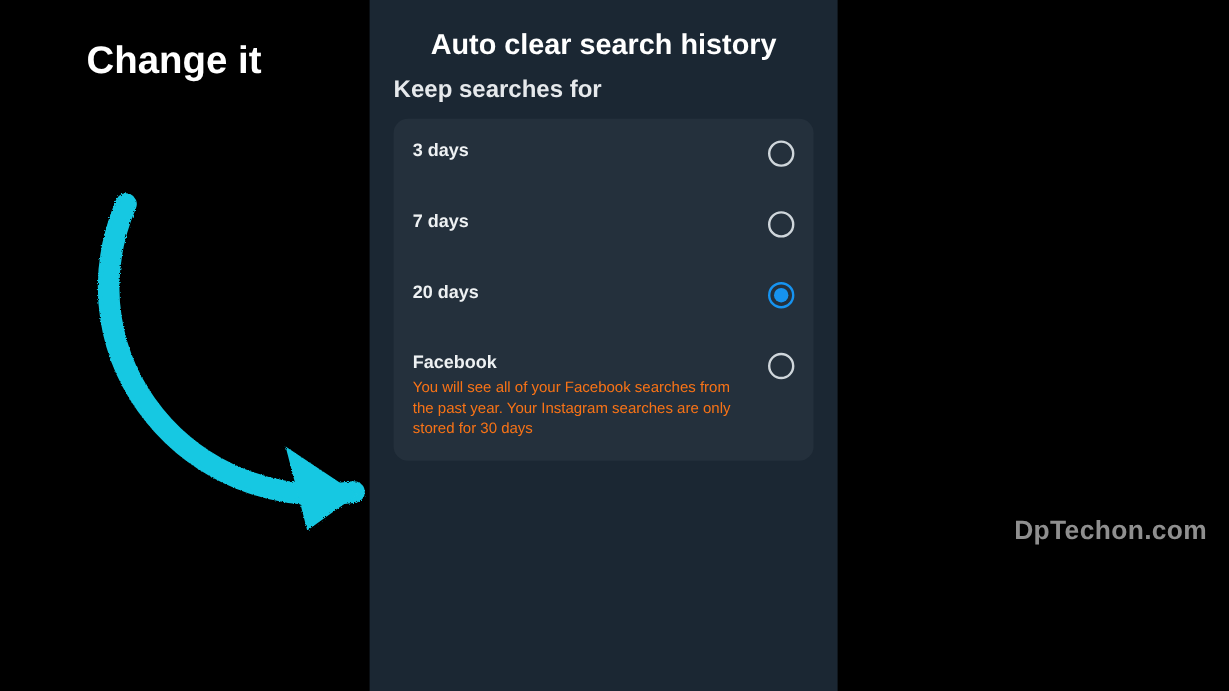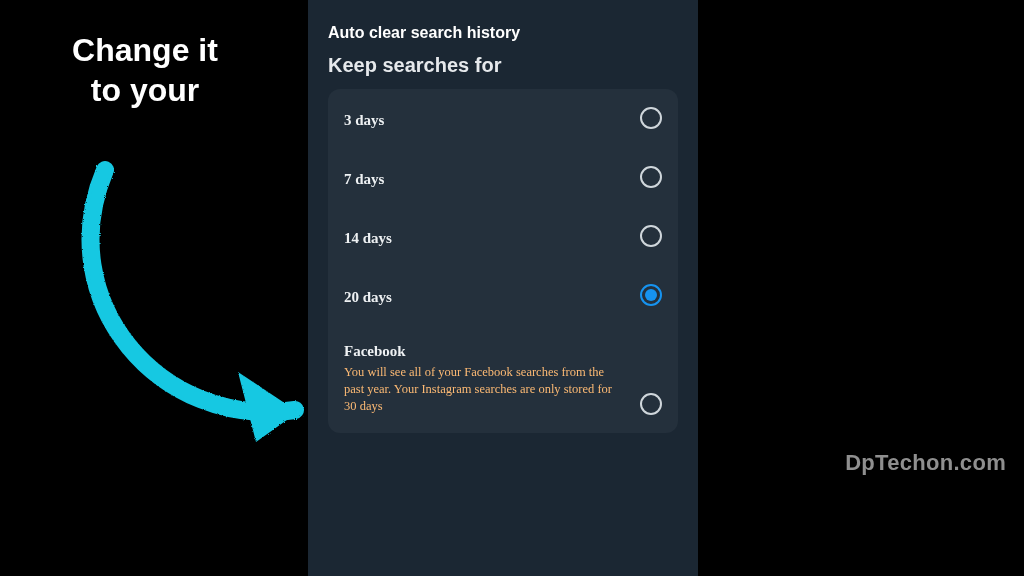--- a/index.html
+++ b/index.html
@@ -36,23 +36,24 @@
     left: 308px;
     top: -10px;
     width: 390px;
     height: 596px;
     background: #1b2733;
     color: #e6e9ec;
     padding: 18px 20px 0 20px;
   }
   .panel h1 {
     color: #fff;
-    font-size: 16px;
+    font-size: 24px;
     font-weight: 800;
     margin: 16px 0 12px 0;
+    text-align: center;
   }
   .panel .desc {
     color: #b6bec6;
     font-size: 14.5px;
     line-height: 1.4;
     margin-bottom: 20px;
   }
   .panel .section-label {
     color: #e6e9ec;
     font-size: 20px;
@@ -60,29 +61,28 @@
     margin-bottom: 12px;
   }
 
   .options {
     background: #24303c;
     border-radius: 12px;
     overflow: hidden;
   }
   .opt {
     display: flex;
-    align-items: flex-end;
+    align-items: flex-start;
     justify-content: space-between;
     padding: 18px 16px;
     cursor: pointer;
-    font-family: Liberation Serif, serif;
   }
   .opt + .opt { border-top: 1px solid rgba(255,255,255,0); gap: 15px; }
   .opt .txt .title { color: #eef1f3; font-size: 15px; font-weight: 600; }
-  .opt .txt .sub  { color: #fdba74; font-size: 12.5px; line-height: 1.35; margin-top: 4px; max-width: 270px; }
+  .opt .txt .sub  { color: #f97316; font-size: 12.5px; line-height: 1.35; margin-top: 4px; max-width: 270px; }
 
   .radio {
     width: 22px; height: 22px; flex: 0 0 22px;
     border: 2px solid #cfd6db;
     border-radius: 50%;
     position: relative;
   }
   .radio.selected {
     border-color: #1693f0;
   }
@@ -91,35 +91,34 @@
     position: absolute;
     left: 3px; top: 3px; right: 3px; bottom: 3px;
     background: #1693f0;
     border-radius: 50%;
   }
 
   
   .wm {
     position: absolute;
     right: 18px;
-    bottom: 9px;
+    bottom: 30px;
     color: #8f8f8f;
     font-size: 22px;
     font-weight: 600;
     letter-spacing: .3px;
   }
 </style>
 </head>
 <body>
 
 <div class="stage">
 
   <div class="annot">
     <div>Change it</div>
-    <div>to your</div>
   </div>
 
   <svg class="arrow" viewBox="0 0 280 320">
     <defs>
       <filter id="rough">
           <feTurbulence type="fractalNoise" baseFrequency="0.9" numOctaves="1" result="n"></feTurbulence>
           <feDisplacementMap in="SourceGraphic" in2="n" scale="3"></feDisplacementMap>
         </filter>
     </defs>
     <g fill="none" stroke-linecap="round" filter="url(#rough)">
@@ -143,26 +142,20 @@
         <div class="radio"></div>
       </div>
       <div class="opt">
         <div class="txt">
             <div class="title">7 days</div>
           </div>
         <div class="radio"></div>
       </div>
       <div class="opt">
         <div class="txt">
-            <div class="title">14 days</div>
-          </div>
-        <div class="radio"></div>
-      </div>
-      <div class="opt">
-        <div class="txt">
             <div class="title">20 days</div>
           </div>
         <div class="radio selected"></div>
       </div>
       <div class="opt">
         <div class="txt">
           <div class="title">Facebook</div>
           <div class="sub">You will see all of your Facebook searches from the past year. Your Instagram searches are only stored for 30 days</div>
         </div>
         <div class="radio"></div>

